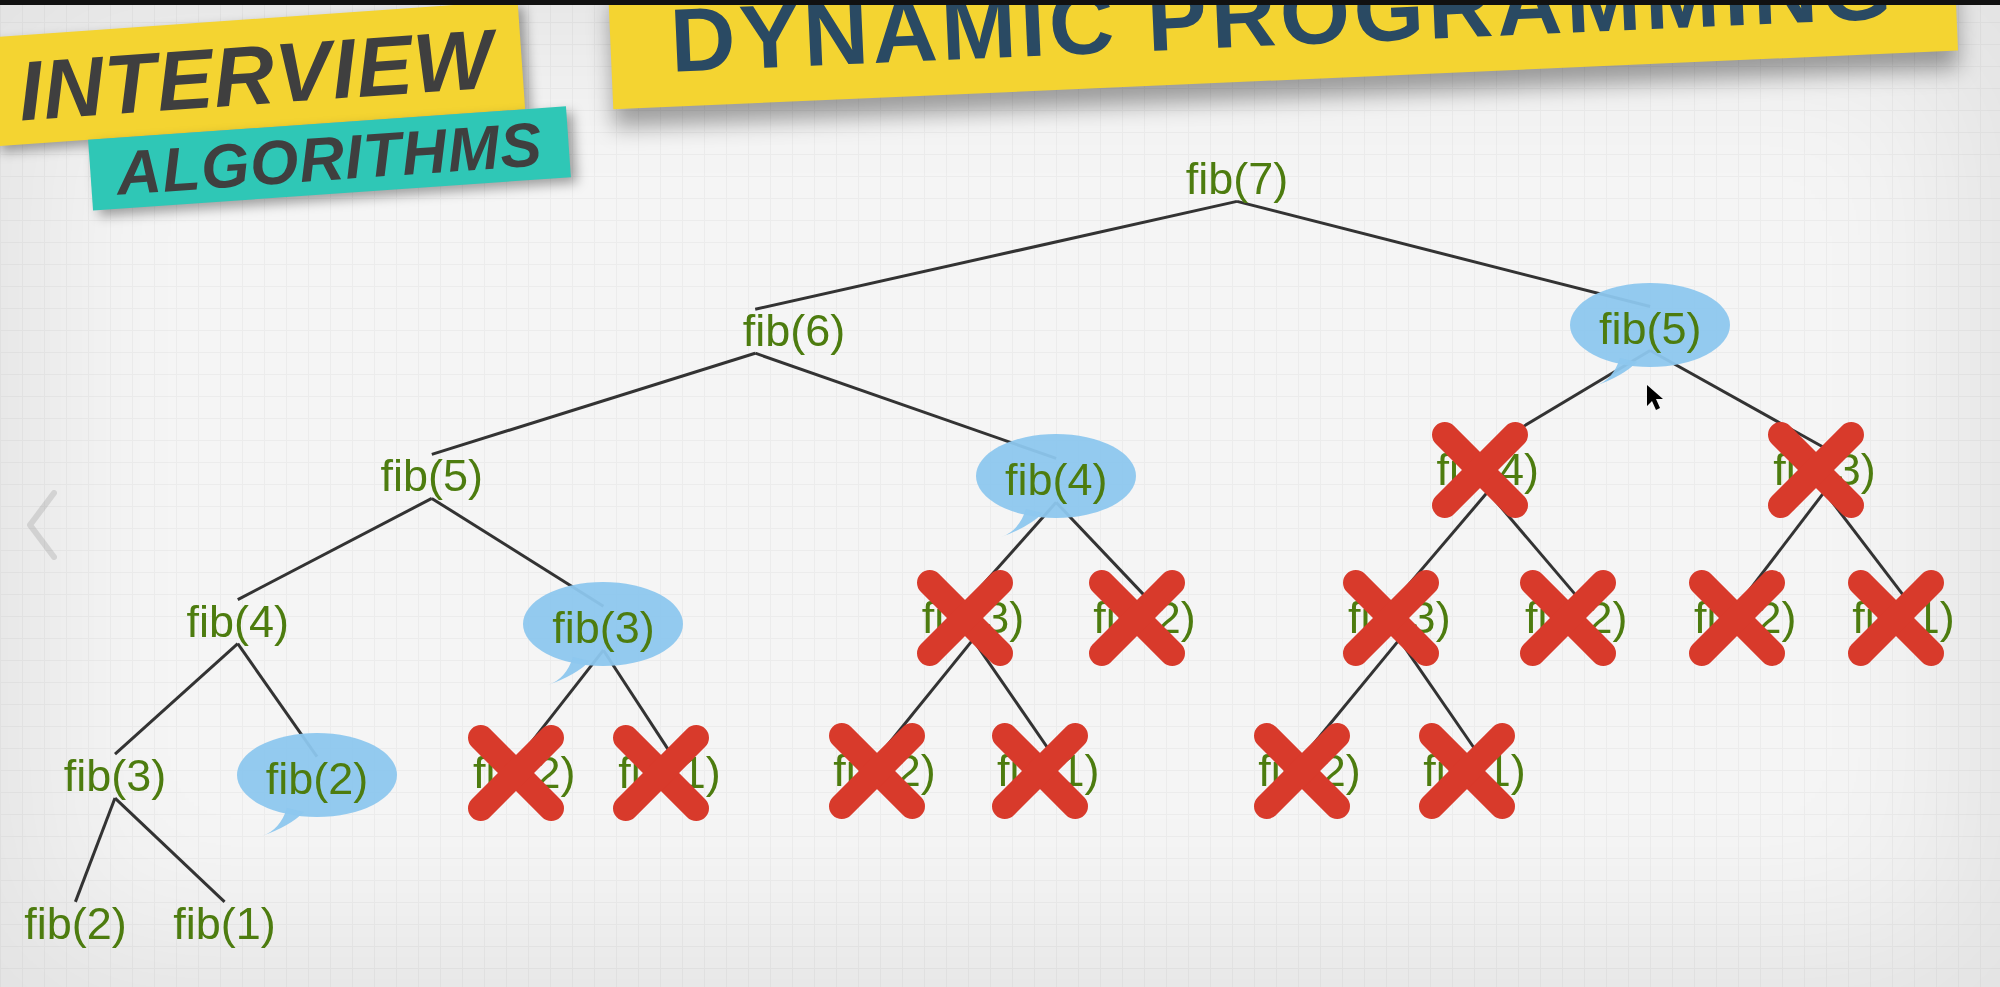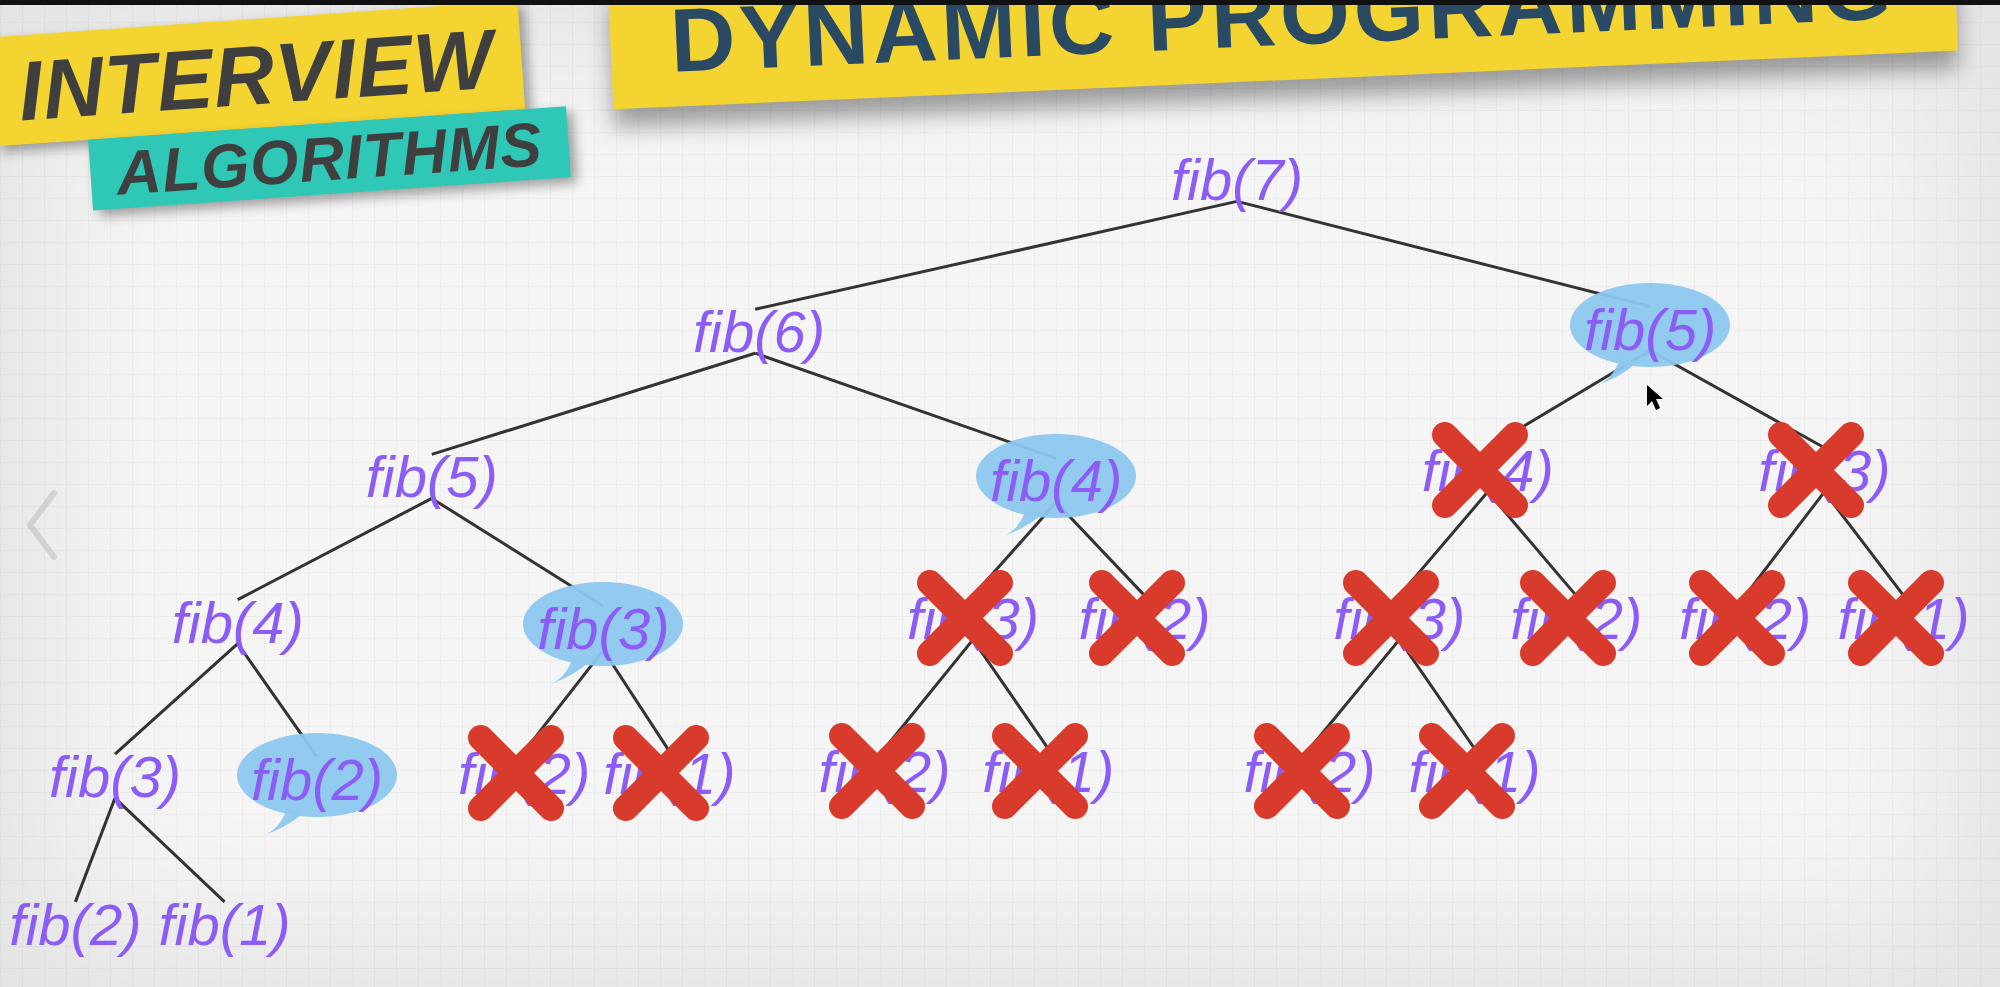--- a/index.html
+++ b/index.html
@@ -71,25 +71,24 @@
     opacity: 0.25;
     z-index: 50;
   }
 
   
   .tree { position: absolute; left: 0; top: 0; width: 2000px; height: 987px; }
 
   .node {
     position: absolute;
     transform: translate(-50%, -50%);
-    font-size: 58px;
-    color: #8b5cf6;
+    font-size: 45px;
+    color: #4d7c0f;
     white-space: nowrap;
     z-index: 20;
-    font-style: italic;
   }
 
   .bubble {
     position: absolute;
     transform: translate(-50%, -50%);
     z-index: 15;
     pointer-events: none;
   }
   .bubble svg { display: block; }
 
@@ -147,21 +146,21 @@
       <line x1="1650.16" y1="345.56" x2="1487.8000000000002" y2="442.80000000000007" stroke="#333" stroke-width="3"></line>
       <line x1="1650.16" y1="345.56" x2="1824.4" y2="442.80000000000007" stroke="#333" stroke-width="3"></line>
       <line x1="1487.8000000000002" y1="486.80000000000007" x2="1399.3600000000001" y2="590.64" stroke="#333" stroke-width="3"></line>
       <line x1="1487.8000000000002" y1="486.80000000000007" x2="1576.24" y2="590.64" stroke="#333" stroke-width="3"></line>
       <line x1="1824.4" y1="486.80000000000007" x2="1745.2" y2="590.64" stroke="#333" stroke-width="3"></line>
       <line x1="1824.4" y1="486.80000000000007" x2="1903.6000000000001" y2="590.64" stroke="#333" stroke-width="3"></line>
       <line x1="1399.3600000000001" y1="634.64" x2="1309.6000000000001" y2="743.76" stroke="#333" stroke-width="3"></line>
       <line x1="1399.3600000000001" y1="634.64" x2="1474.6000000000001" y2="743.76" stroke="#333" stroke-width="3"></line>
     </svg>
 <div class="node" style="left: 1237px; top: 174.4px;">fib(7)</div>
-    <div class="node" style="left: 759px; top: 326.2px;">fib(6)</div>
+    <div class="node" style="left: 794px; top: 326.2px;">fib(6)</div>
     <div class="bubble" style="left: 1650.16px; top: 329.56px;">
       <svg width="170" height="110" viewBox="0 0 170 110">
         <ellipse cx="85" cy="45" rx="80" ry="42" fill="#8dc7ee" opacity="0.95"></ellipse>
         <path d="M55 78 Q48 100 30 106 Q58 96 72 82 Z" fill="#8dc7ee" opacity="0.95"></path>
       </svg>
     </div>
     <div class="node" style="left: 1650.16px; top: 323.56px;">fib(5)</div>
     <div class="node" style="left: 431.8px; top: 471.4px;">fib(5)</div>
     <div class="bubble" style="left: 1056.16px; top: 481.36px;">
       <svg width="170" height="110" viewBox="0 0 170 110">

